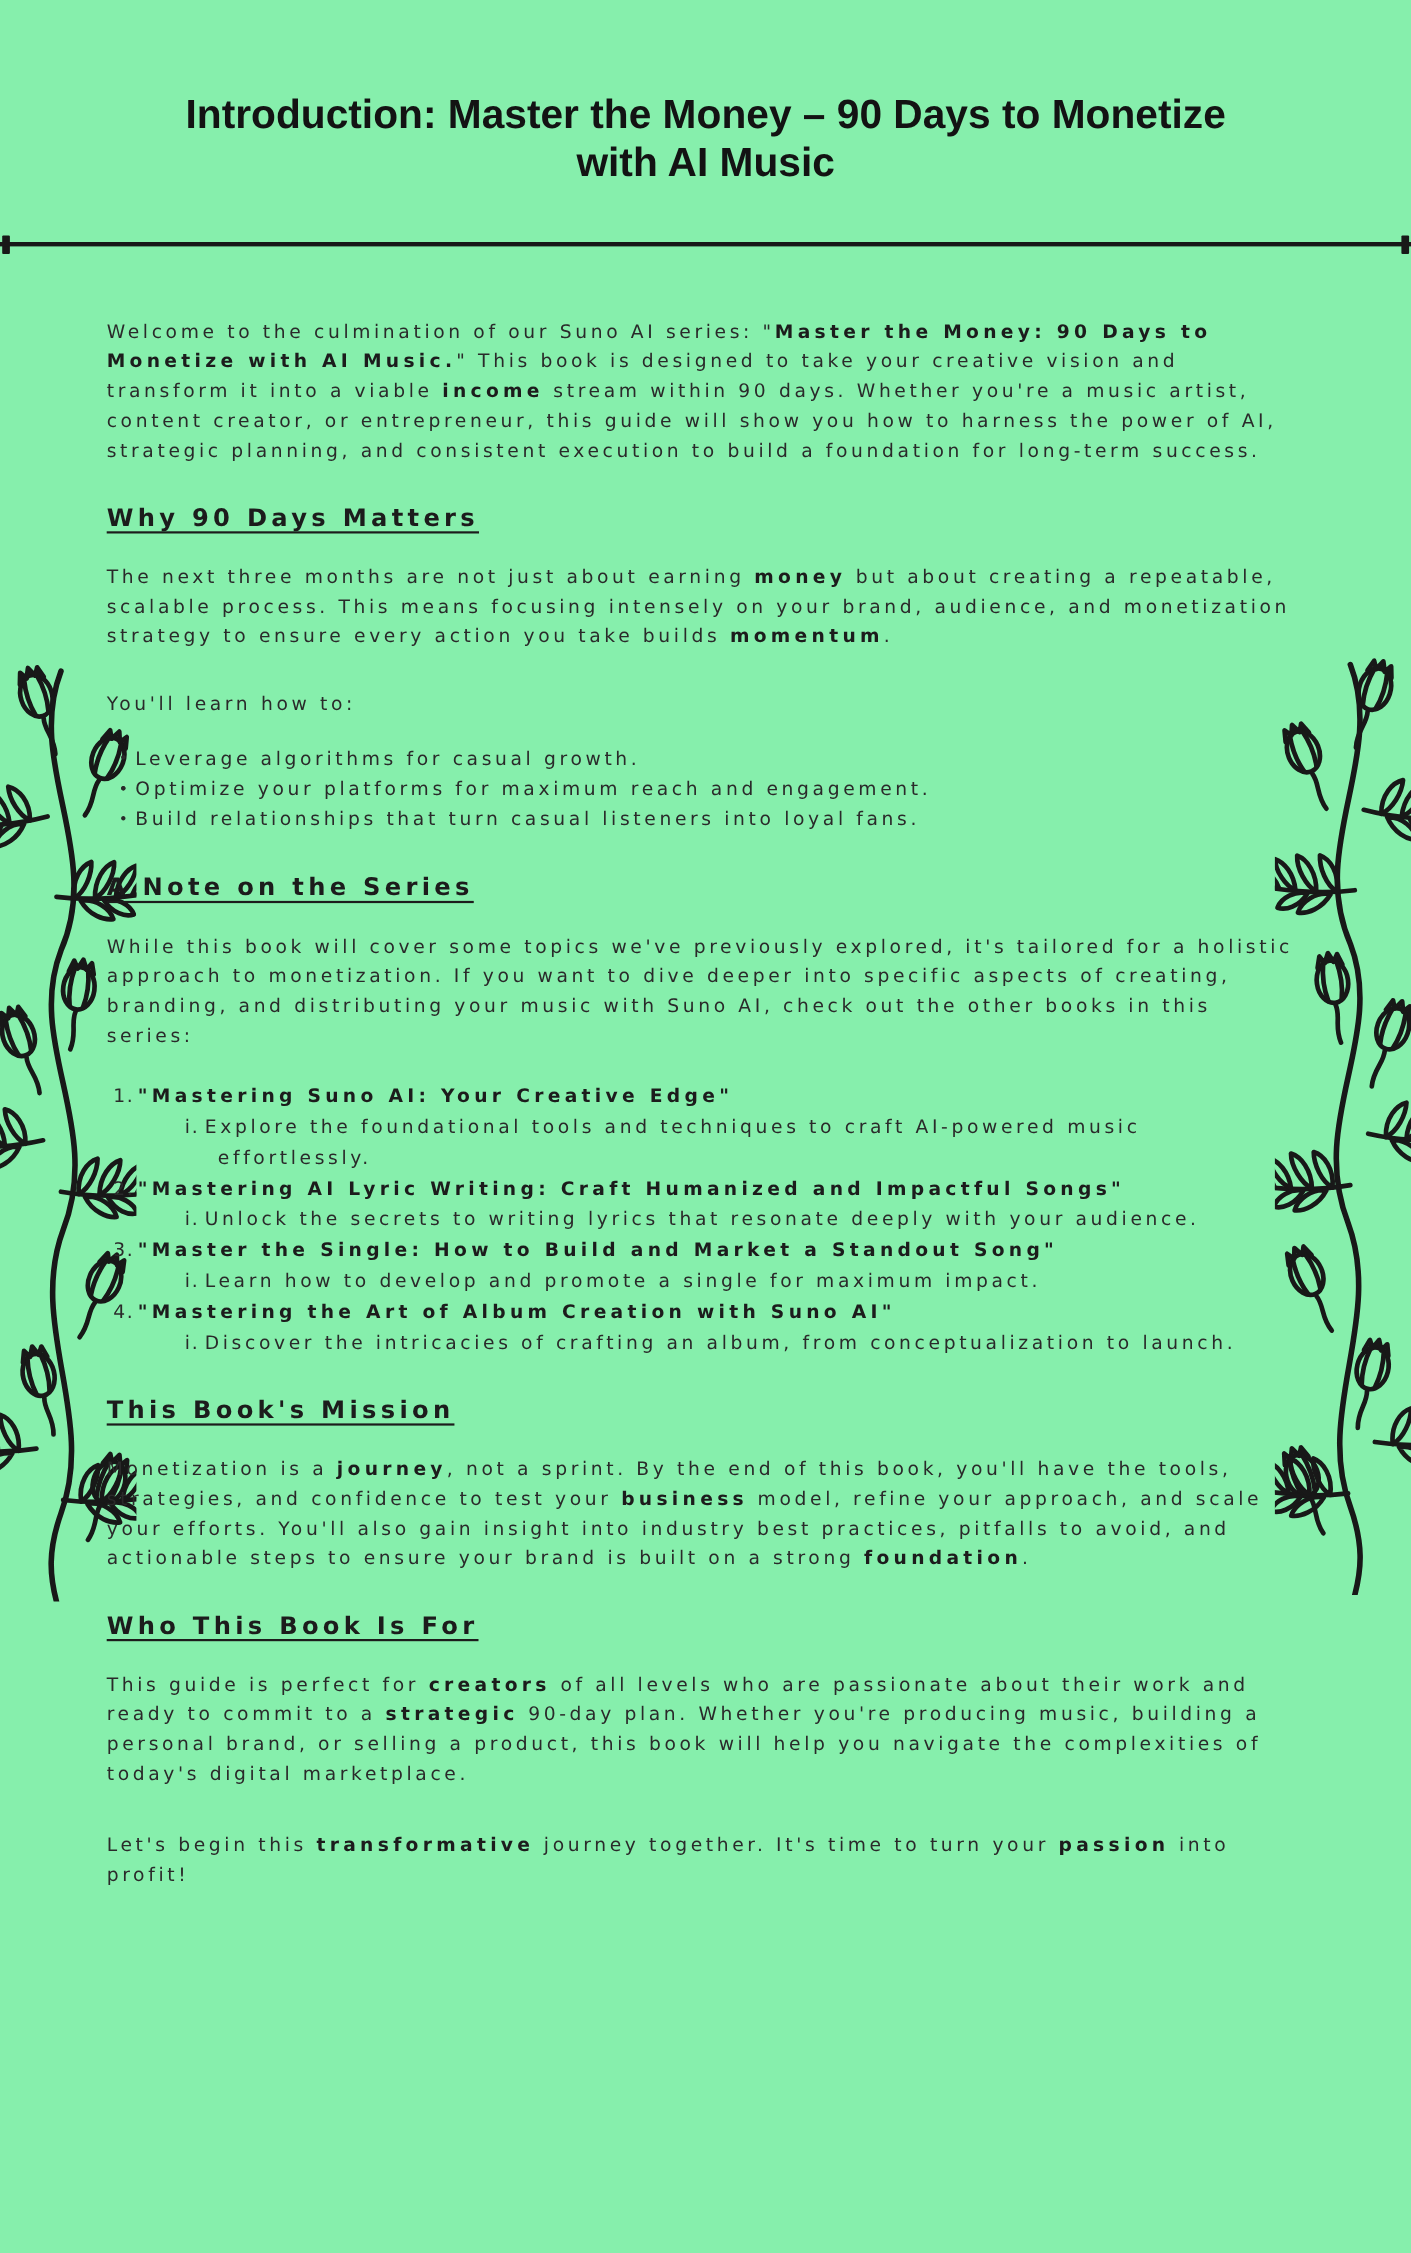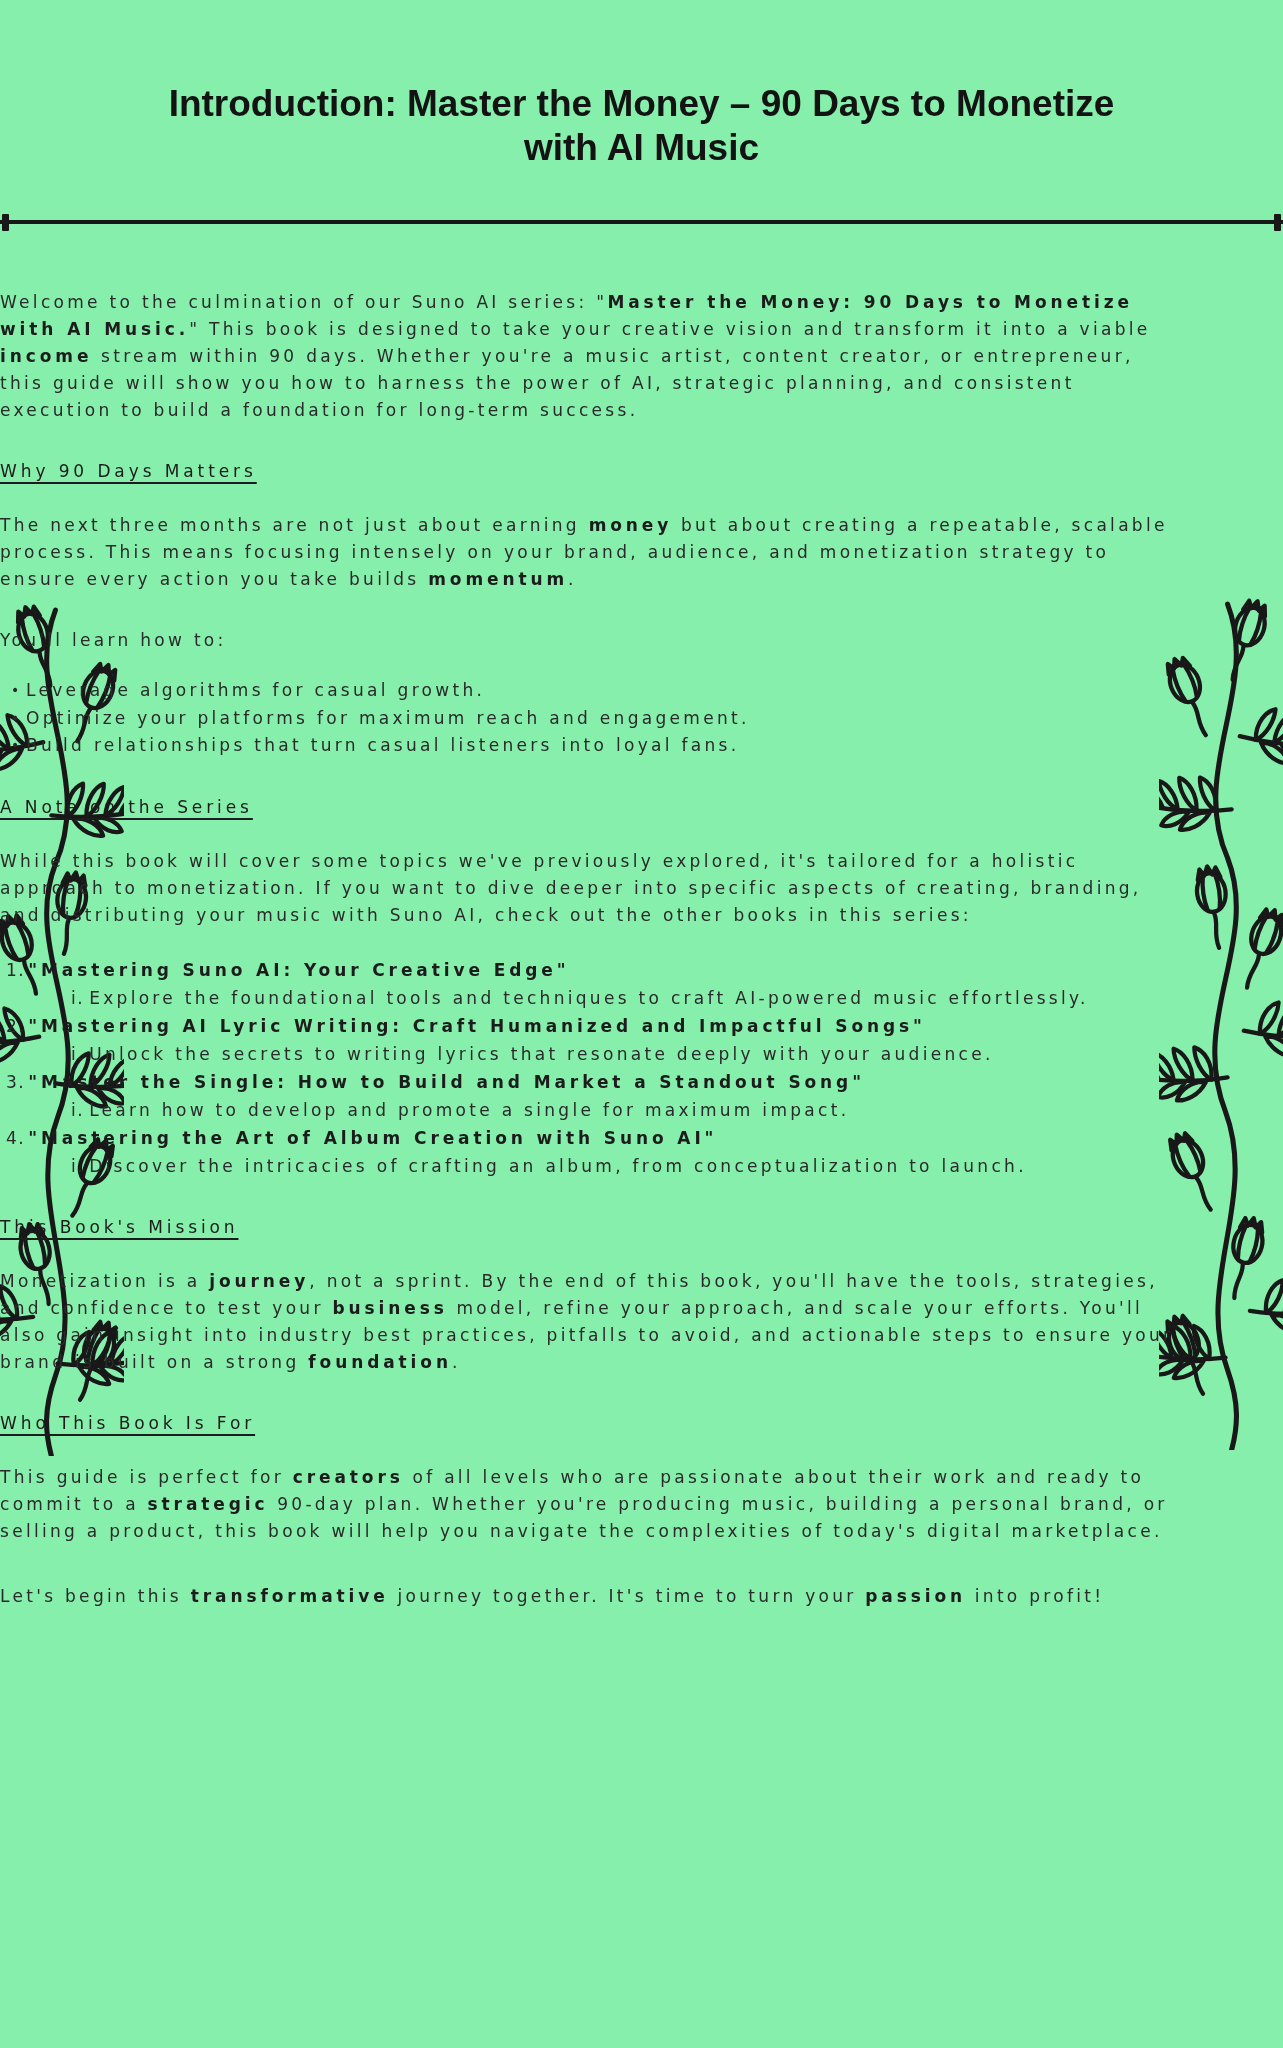--- a/index.html
+++ b/index.html
@@ -27,32 +27,33 @@
   }
   .divider { position: relative; height: 17px; margin-top: 44px; }
   .divider .line { position: absolute; left: 0; right: 0; top: 6px; height: 4px; background: #181818; }
   .divider .cap { position: absolute; top: 0; width: 7px; height: 17px; background: #181818; border-radius: 1px; }
   .divider .cap.left  { left: 2px; }
   .divider .cap.right { right: 2px; }
 
   .content {
     position: relative;
     z-index: 2;
+    padding-left: 97px;
     padding-right: 100px;
     font-size: 17px;
     line-height: 27px;
     letter-spacing: 3.3px;
   }
   .content strong { font-weight: 700; letter-spacing: 3.9px; color: #1c1c1c; }
   .para { margin: 0; }
   .p-intro   { margin-top: 58px; }
   .sec-heading {
     margin: 34px 0 0 0;
-    font-size: 17px;
-    font-weight: 400;
+    font-size: 22px;
+    font-weight: 700;
     letter-spacing: 3.9px;
     color: #1c1c1c;
     text-decoration: underline;
     text-decoration-thickness: 2px;
     text-underline-offset: 5px;
   }
   .after-heading { margin-top: 27px; }
   .lead { margin-top: 34px; }
 
   .bullets { margin-top: 23px; }

